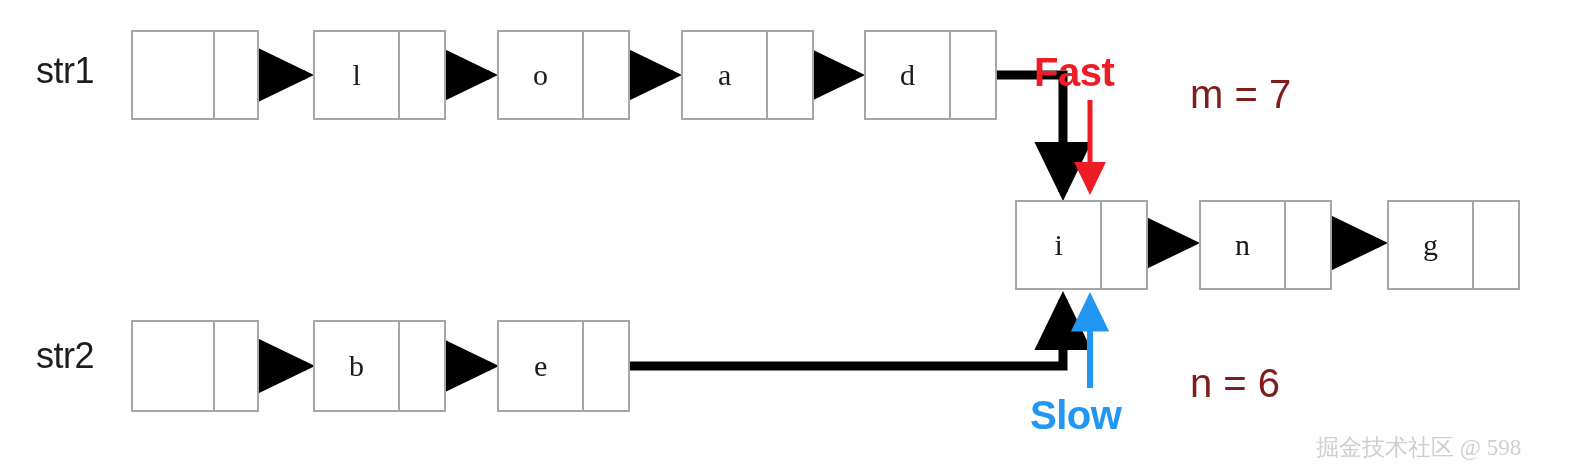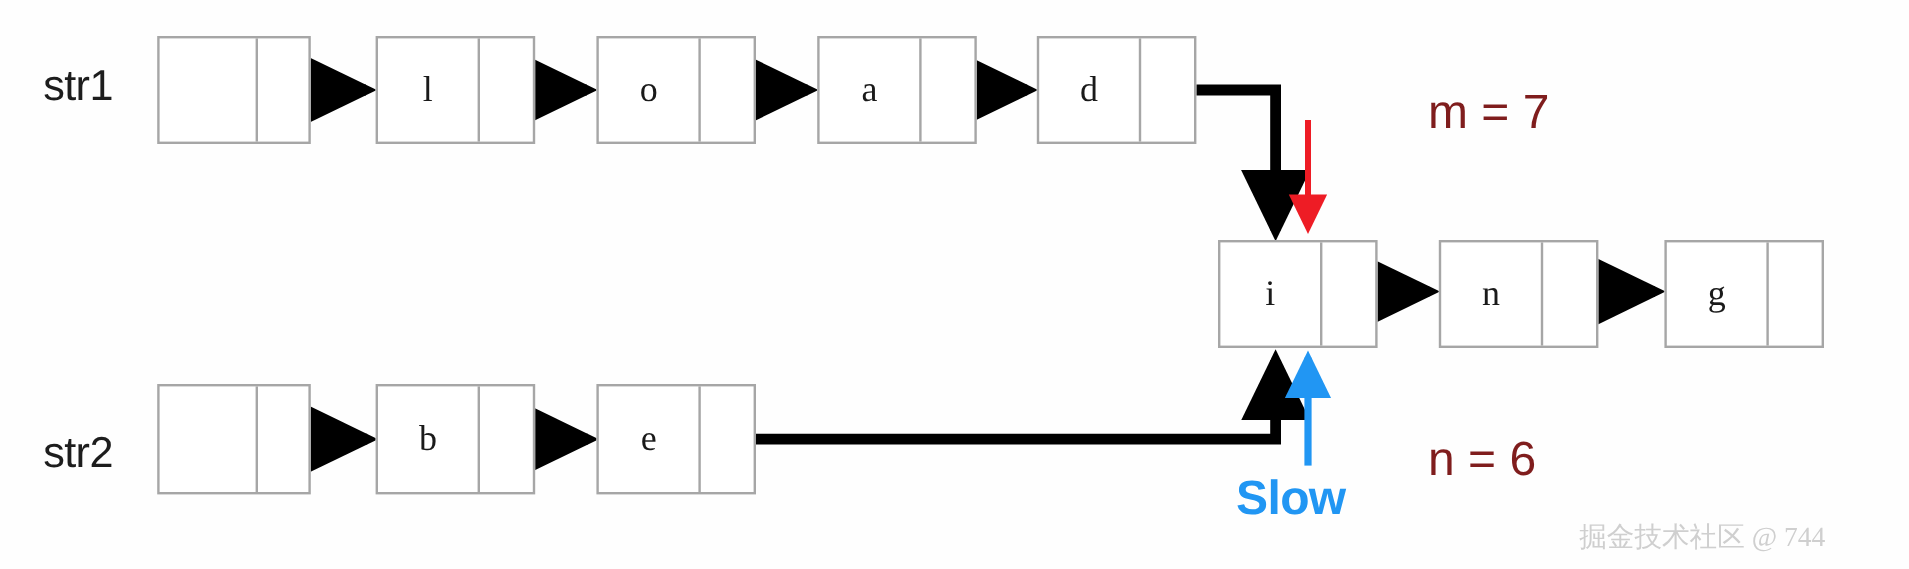--- a/index.html
+++ b/index.html
@@ -161,40 +161,41 @@
       <div class="cell-ptr"></div>
     </div>
 
     <div class="node" style="left:1387px; top:200px; width:133px; height:90px;">
       <div class="cell-val">g</div>
       <div class="cell-ptr"></div>
     </div>
   </div>
 
   <div>
-    <div class="row-label" style="left:36px; top:356px;">str2</div>
+    <div class="row-label" style="left:36px; top:335px;">str2</div>
 
     <div class="node" style="left:131px; top:320px; width:128px; height:92px;">
       <div class="cell-val"></div>
       <div class="cell-ptr"></div>
     </div>
 
     <div class="node" style="left:313px; top:320px; width:133px; height:92px;">
       <div class="cell-val">b</div>
       <div class="cell-ptr"></div>
     </div>
 
     <div class="node" style="left:497px; top:320px; width:133px; height:92px;">
       <div class="cell-val">e</div>
       <div class="cell-ptr"></div>
     </div>
   </div>
 
+  <div class="annot" style="left:1034px; top:50px; color:#ee1c25;">Fast</div>
 
   <div class="annot" style="left:1030px; top:393px; color:#2196f3;">Slow</div>
 
   <div class="count-text" style="left:1190px; top:48px;">m = 7</div>
 
   <div class="count-text" style="left:1190px; top:337px;">n = 6</div>
 
-  <div class="watermark" style="left:1316px; top:432px;">掘金技术社区 @ 744</div>
+  <div class="watermark" style="left:1316px; top:432px;">掘金技术社区 @ 598</div>
 
 </div>
 
 </body></html>

